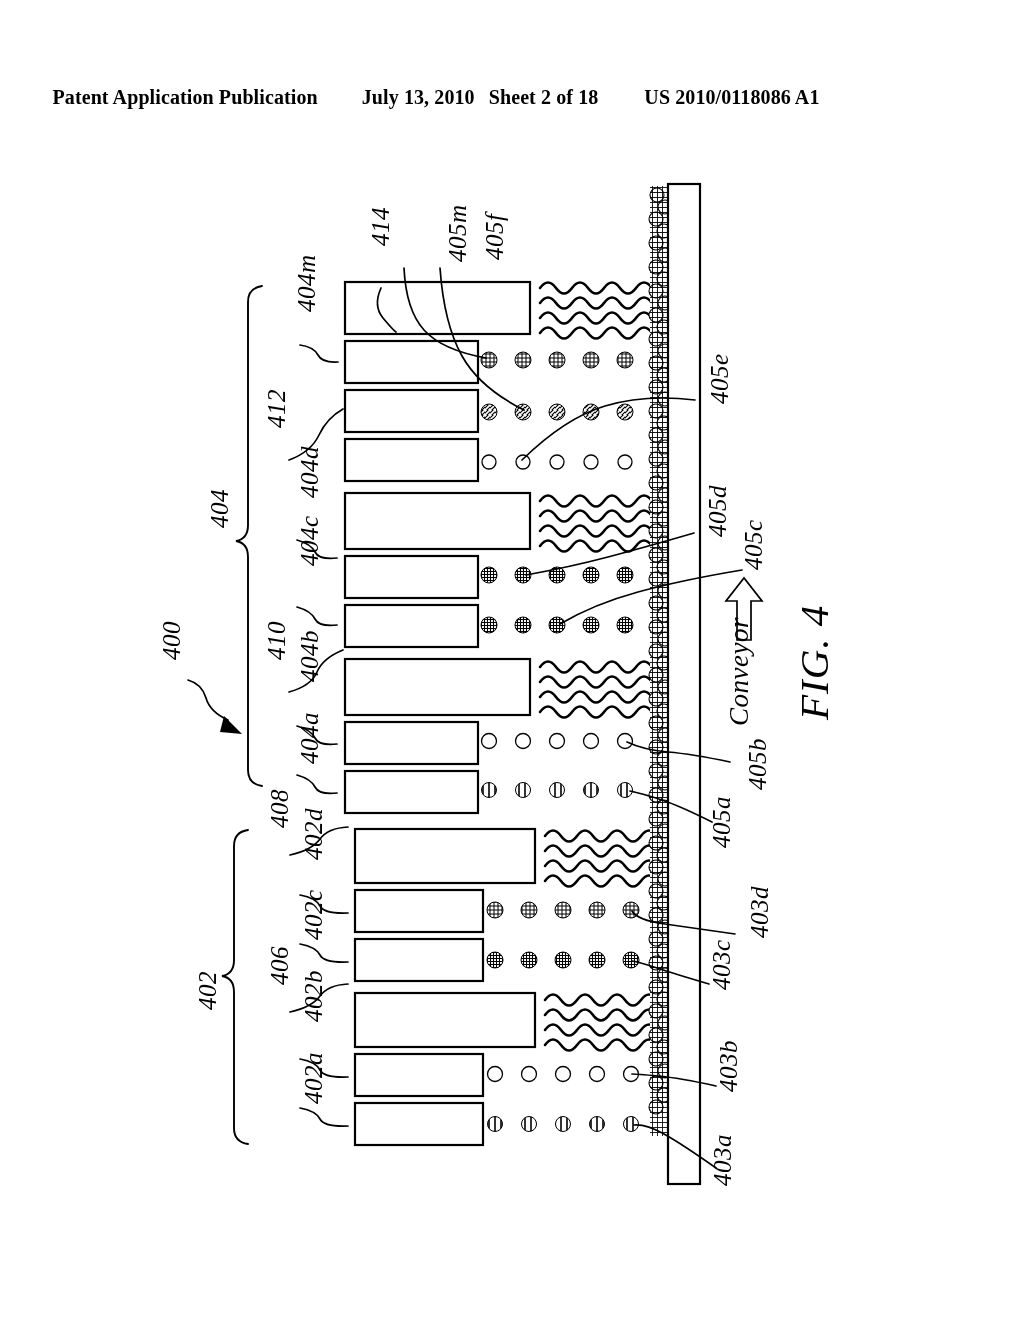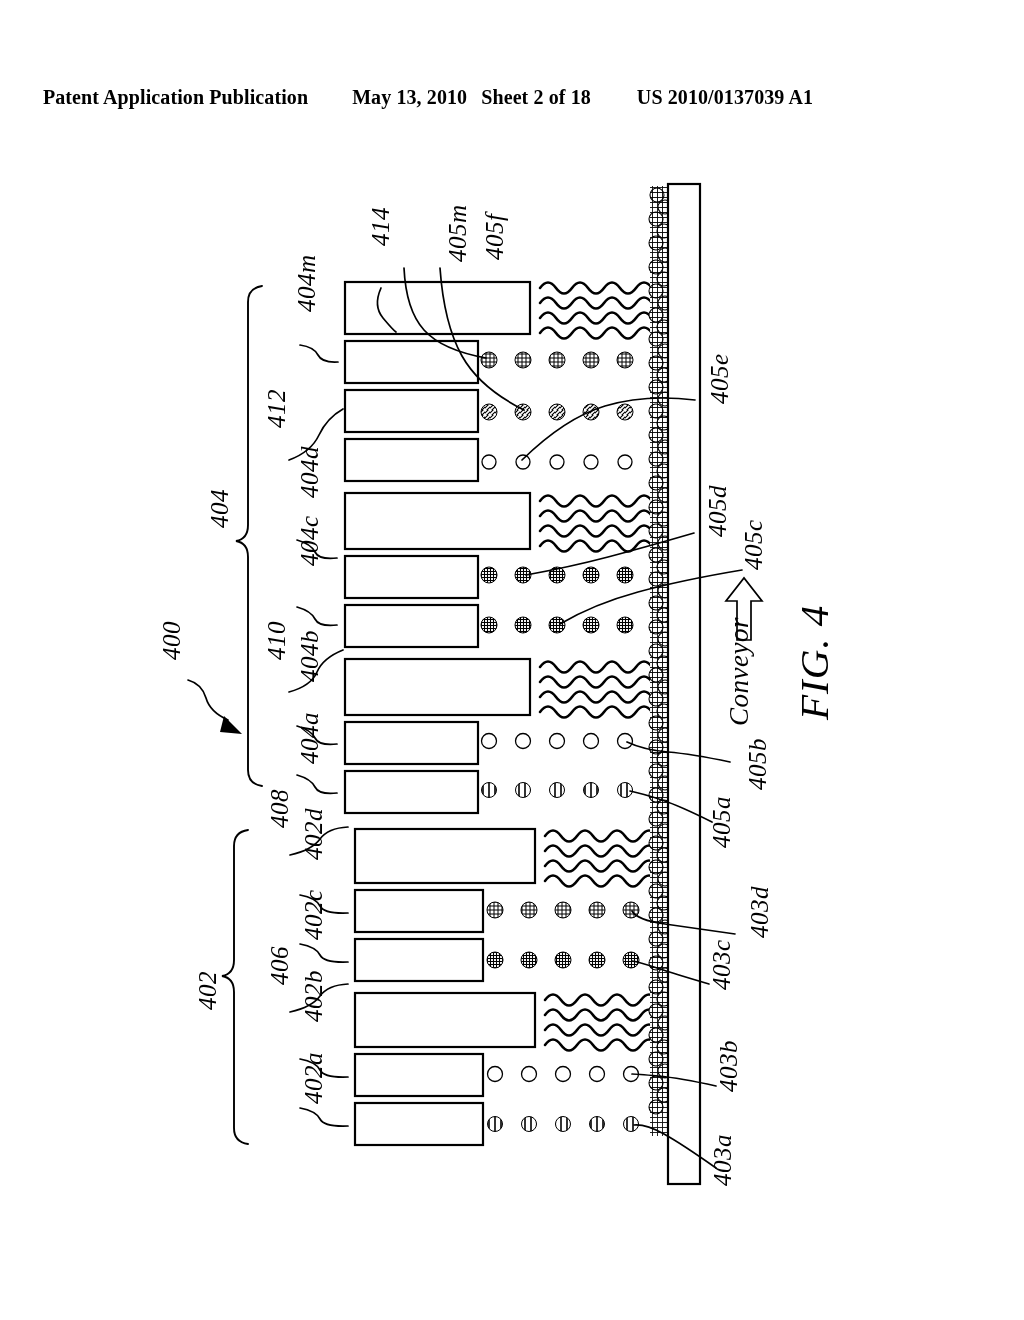--- a/index.html
+++ b/index.html
@@ -1,21 +1,21 @@
 <!DOCTYPE html>
 <html><head>
 <meta charset="utf-8">
 <title>Patent Figure</title>
 <style>
   html,body{margin:0;padding:0;background:#ffffff;}
   body{width:1024px;height:1320px;position:relative;overflow:hidden;
        font-family:"Liberation Serif",serif;color:#000;}
 
   
-  #pub-header{position:absolute;left:0;top:86px;width:856px;height:30px;}
+  #pub-header{position:absolute;left:0;top:86px;width:856px;height:30px;padding-left:8px;}
   #pub-header .hrow{display:flex;justify-content:center;align-items:baseline;}
   #pub-header span{font-family:"Liberation Serif",serif;font-weight:bold;
        font-size:20px;letter-spacing:.1px;white-space:pre;}
   .hgap1{display:inline-block;width:44px;}
   .hgap2{display:inline-block;width:14px;}
   .hgap3{display:inline-block;width:46px;}
 
   
   #figure{position:absolute;left:0;top:0;width:1024px;height:1320px;}
   #figure svg{display:block;}
@@ -37,25 +37,25 @@
   .dotc{stroke:#000000;stroke-width:1.3;fill:#ffffff;}
   .dothatch{stroke:#000000;stroke-width:1.0;}
 </style>
 </head>
 <body>
 
 <div id="pub-header">
   <div class="hrow">
     <span>Patent Application Publication</span>
     <span class="hgap1"></span>
-    <span>May 13, 2010</span>
+    <span>July 13, 2010</span>
     <span class="hgap2"></span>
     <span>Sheet 2 of 18</span>
     <span class="hgap3"></span>
-    <span>US 2010/0137039 A1</span>
+    <span>US 2010/0118086 A1</span>
   </div>
 </div>
 
 <div id="figure">
 <svg width="1024" height="1320" viewBox="0 0 1024 1320" xmlns="http://www.w3.org/2000/svg">
 
   <defs>
 
     <pattern id="pCross" width="4" height="4" patternUnits="userSpaceOnUse">
       <rect width="4" height="4" fill="#fff"></rect>

